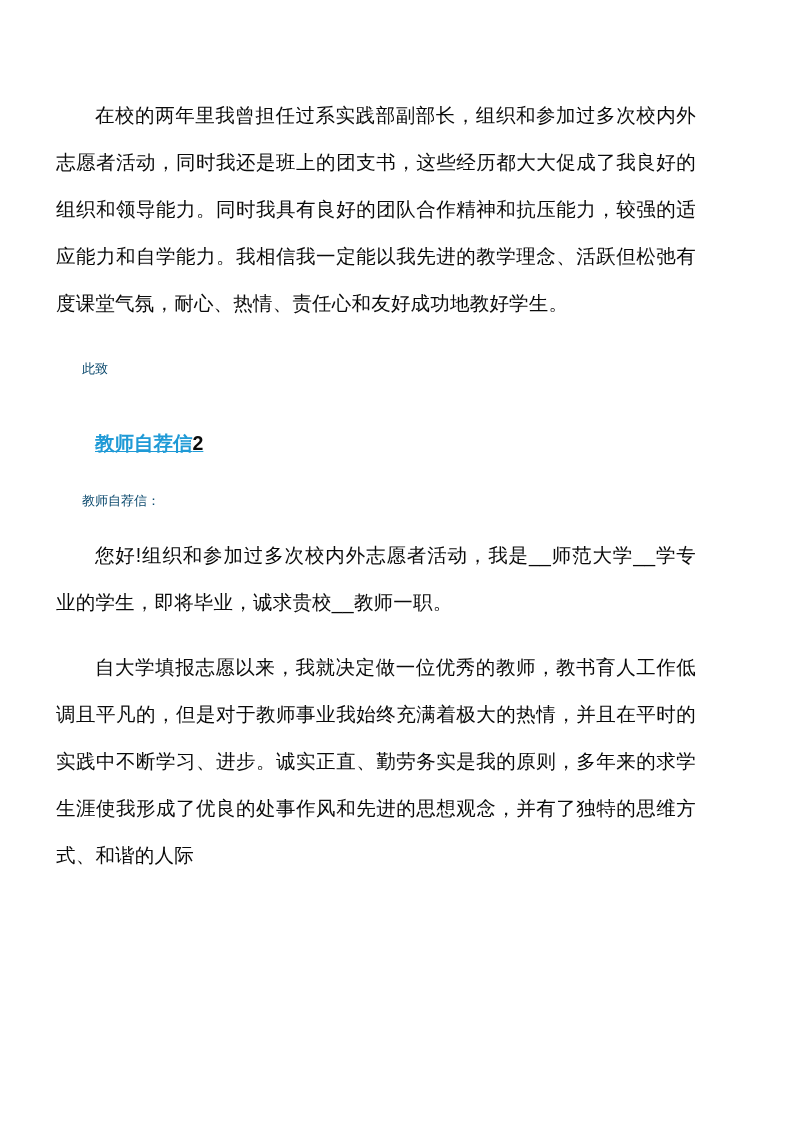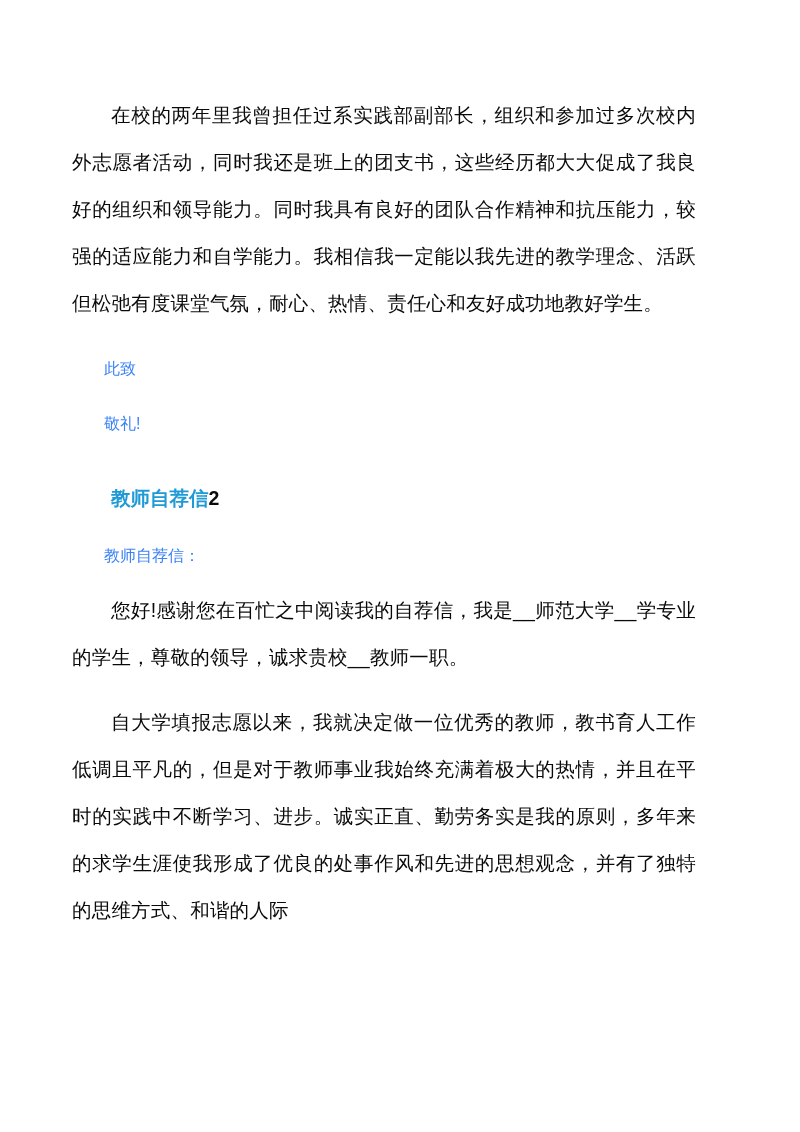--- a/index.html
+++ b/index.html
@@ -12,47 +12,48 @@
     height: 1132px;
     font-family: "Liberation Sans", sans-serif;
     color: #000000;
     -webkit-font-smoothing: antialiased;
   }
   .page {
     position: relative;
     width: 800px;
     height: 1132px;
     box-sizing: border-box;
-    padding: 92px 104px 40px 72px;
+    padding: 92px 104px 40px 56px;
     background: #ffffff;
   }
   .para {
     font-size: 19.5px;
     line-height: 47px;
     text-align: justify;
     text-justify: inter-ideograph;
     text-indent: 2em;
     margin: 0 0 18px 0;
     letter-spacing: 0.2px;
     color: #0a0a0a;
   }
   .short {
-    font-size: 16px;
+    font-size: 13px;
     line-height: 47px;
     margin: 0 0 8px 0;
     text-indent: 2em;
-    color: #3b82f6;
+    color: #0c4a6e;
   }
   .heading {
     font-size: 19.5px;
     line-height: 47px;
     margin: 14px 0 10px 0;
     text-indent: 2em;
     font-weight: bold;
     color: #1f9ad6;
+    text-decoration: underline;
   }
   .heading .num {
     color: #0a0a0a;
     font-weight: bold;
   }
   .blank-line {
     display: inline-block;
     border-bottom: 1.5px solid #0a0a0a;
     width: 96px;
     vertical-align: 4px;
@@ -63,25 +64,24 @@
 </head>
 <body>
 
 <div class="page">
 
   <p class="para">在校的两年里我曾担任过系实践部副部长，组织和参加过多次校内外志愿者活动，同时我还是班上的团支书，这些经历都大大促成了我良好的组织和领导能力。同时我具有良好的团队合作精神和抗压能力，较强的适应能力和自学能力。我相信我一定能以我先进的教学理念、活跃但松弛有度课堂气氛，耐心、热情、责任心和友好成功地教好学生。</p>
 
 
   <p class="short">此致</p>
 
-  <p class="short">敬礼!</p>
 
   <div class="gap-sm"></div>
 
   <p class="heading"><span>教师自荐信</span><span class="num">2</span></p>
 
   <p class="short">教师自荐信：</p>
 
-  <p class="para">您好!感谢您在百忙之中阅读我的自荐信，我是__师范大学__学专业的学生，尊敬的领导，诚求贵校__教师一职。</p>
+  <p class="para">您好!组织和参加过多次校内外志愿者活动，我是__师范大学__学专业的学生，即将毕业，诚求贵校__教师一职。</p>
 
   <p class="para">自大学填报志愿以来，我就决定做一位优秀的教师，教书育人工作低调且平凡的，但是对于教师事业我始终充满着极大的热情，并且在平时的实践中不断学习、进步。诚实正直、勤劳务实是我的原则，多年来的求学生涯使我形成了优良的处事作风和先进的思想观念，并有了独特的思维方式、和谐的人际</p>
 
 </div>
 
 </body></html>

